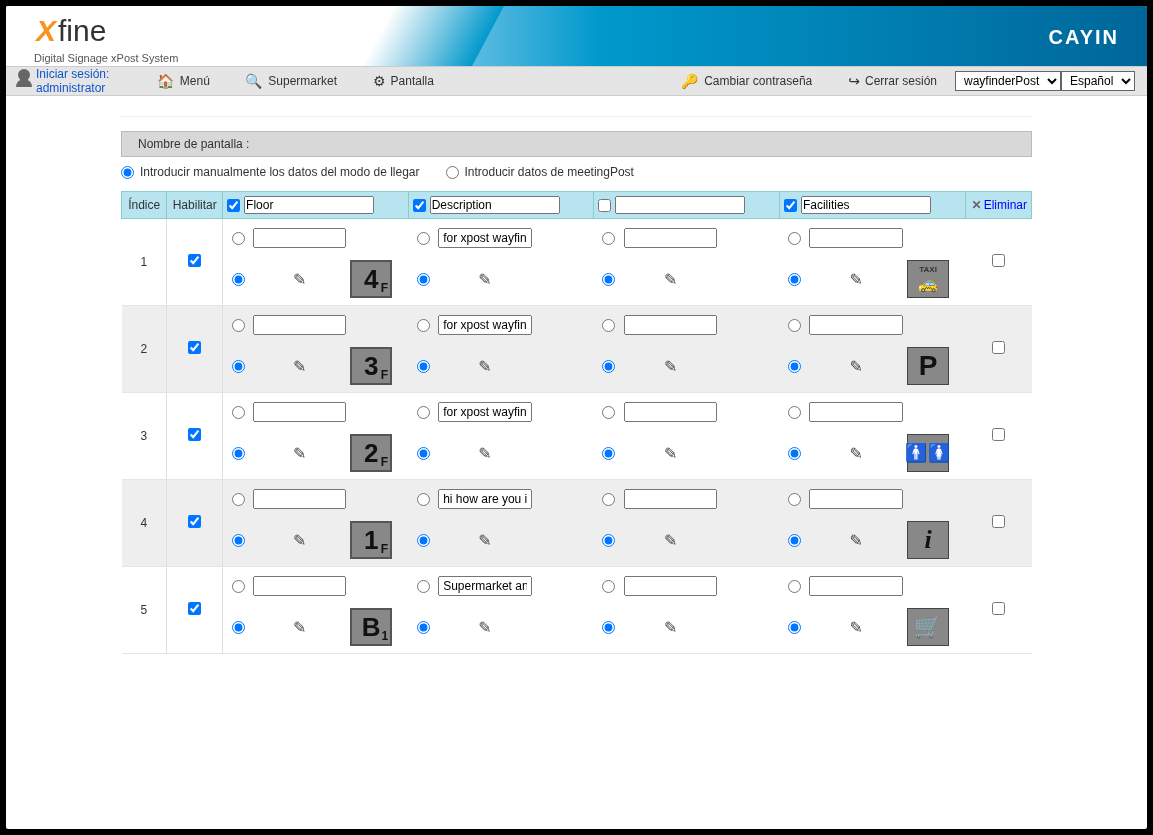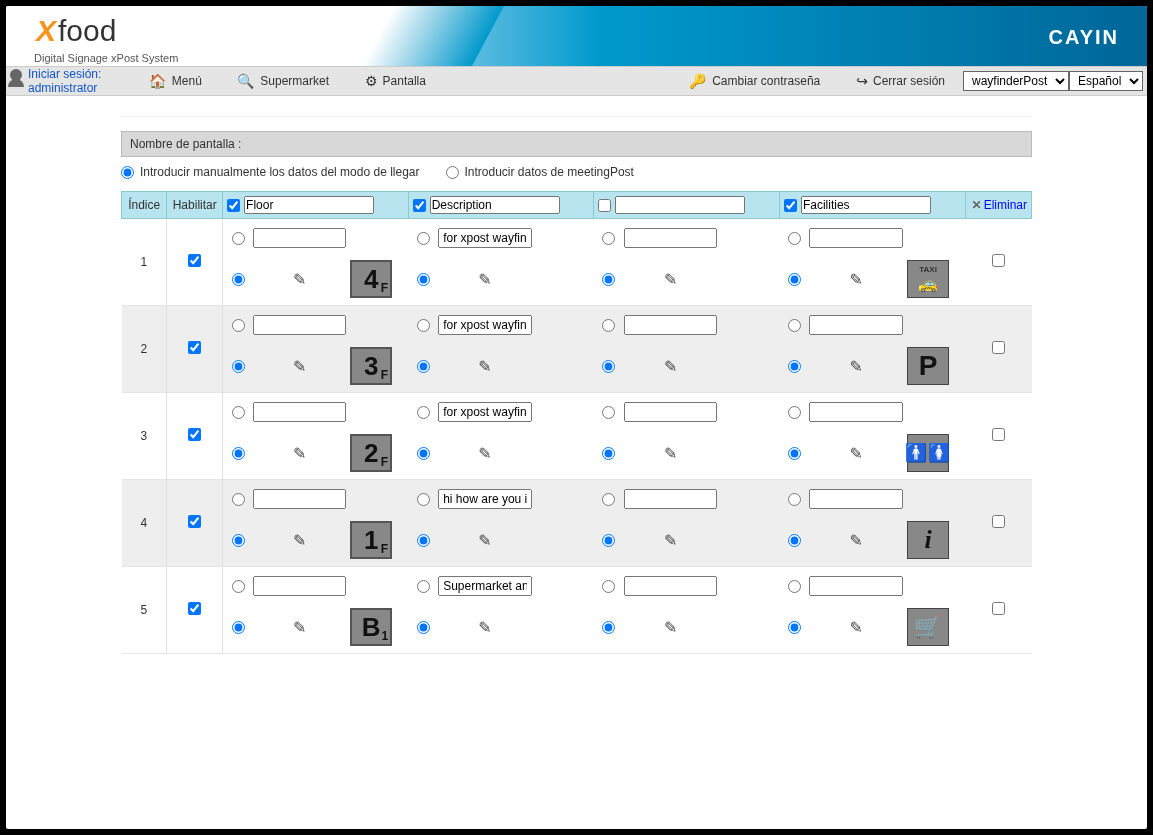--- a/index.html
+++ b/index.html
@@ -6,33 +6,33 @@
 body{background:#000;font-family:Arial,Helvetica,sans-serif;font-size:12px;color:#333;padding:6px}
 .shell{background:#fff;width:1141px;height:823px;border-radius:2px;overflow:hidden;margin:0 auto}
 .topbar{height:60px;background:linear-gradient(to right,#fff 0,#fff 37%,#7bc8e8 37%,#0099cc 52%,#006699 100%);position:relative;display:flex;align-items:center}
 .logo{padding:6px 30px;display:flex;align-items:baseline}
 .logo .x{font-size:30px;font-style:italic;font-weight:bold;color:#f7941e}
 .logo .post{font-size:30px;font-weight:300;color:#333;margin-left:2px}
 .logo-sub{font-size:11px;color:#555;margin-left:28px;margin-top:-2px}
 .logo-wrap{display:flex;flex-direction:column}
 .topbar:before{content:"";position:absolute;left:calc(37% - 50px);top:0;bottom:0;width:110px;background:linear-gradient(to right,#fff,#9dd5e9 40%,#0099cc);transform:skewX(-28deg)}
 .brand{position:absolute;right:28px;top:20px;color:#fff;font-size:20px;font-weight:bold;letter-spacing:2px}
-.menubar{height:30px;background:#e5e5e5;border-top:1px solid #ccc;border-bottom:1px solid #ccc;display:flex;align-items:center;padding:0 4px;font-size:12px}
+.menubar{height:30px;background:#e5e5e5;border-top:1px solid #ccc;border-bottom:1px solid #ccc;display:flex;align-items:center;padding:0 12px;font-size:12px}
 .login{color:#1155cc;line-height:1.2;margin-right:30px;display:flex;align-items:flex-start}
 .login .ico{width:12px;height:12px;border-radius:50%;background:#666;margin-right:6px;margin-top:2px;position:relative}
 .login .ico:after{content:"";position:absolute;width:16px;height:8px;background:#666;border-radius:8px 8px 0 0;left:-2px;top:10px}
 .login a{color:#1155cc;text-decoration:none}
 .mitem{display:flex;align-items:center;margin:0 18px;color:#333;cursor:pointer}
 .mitem .mi{margin-right:5px;font-size:14px}
 .spacer{flex:1}
 .sel{height:20px;font-size:12px;border:1px solid #666;background:#fff;padding:0 4px}
 .content{padding:20px 115px}
 .title{font-size:18px;font-weight:bold;color:#f7941e;border-left:6px solid #f7941e;padding-left:6px;margin-bottom:6px}
 .hr{border-bottom:1px solid #eee;margin-bottom:14px}
-.grayrow{background:#d8d8d8;border:1px solid #bbb;padding:5px 8px;font-size:12px;color:#333;margin-bottom:8px}
+.grayrow{background:#d8d8d8;border:1px solid #bbb;padding:5px 16px;font-size:12px;color:#333;margin-bottom:8px}
 .radios{display:flex;align-items:center;gap:6px;margin:8px 0 12px 0;font-size:12px}
 .radios label{display:flex;align-items:center;margin-right:20px}
 .radios input{margin-right:6px}
 table{width:100%;border-collapse:collapse;margin-bottom:12px}
 th{background:#b8e4f0;font-weight:normal;text-align:left;padding:4px;border:1px solid #8cc;font-size:12px;vertical-align:middle}
 th.ch{text-align:center;width:44px}
 th.col{width:180px}
 th.del{width:54px;text-align:right;color:#00f;cursor:pointer}
 th .hx{color:#666;font-weight:bold;margin-right:2px}
 th input[type=text]{width:130px;height:18px;font-size:12px}
@@ -52,21 +52,21 @@
 .btns button{background:#f2f2f2;border:1px solid #999;padding:3px 10px;font-size:12px;cursor:pointer}
 </style>
 </head>
 <body>
 
 <div class="shell">
   <div class="topbar">
     <div class="logo-wrap">
       <div class="logo">
           <span class="x">X</span>
-          <span class="post">food</span>
+          <span class="post">fine</span>
         </div>
       <div class="logo-sub">Digital Signage xPost System</div>
     </div>
     <div class="brand">CAYIN</div>
   </div>
 
   <div class="menubar">
     <div class="login">
       <span class="ico"></span>
       <span><a href="#">Iniciar sesión:</a><br><span>administrator</span></span>

